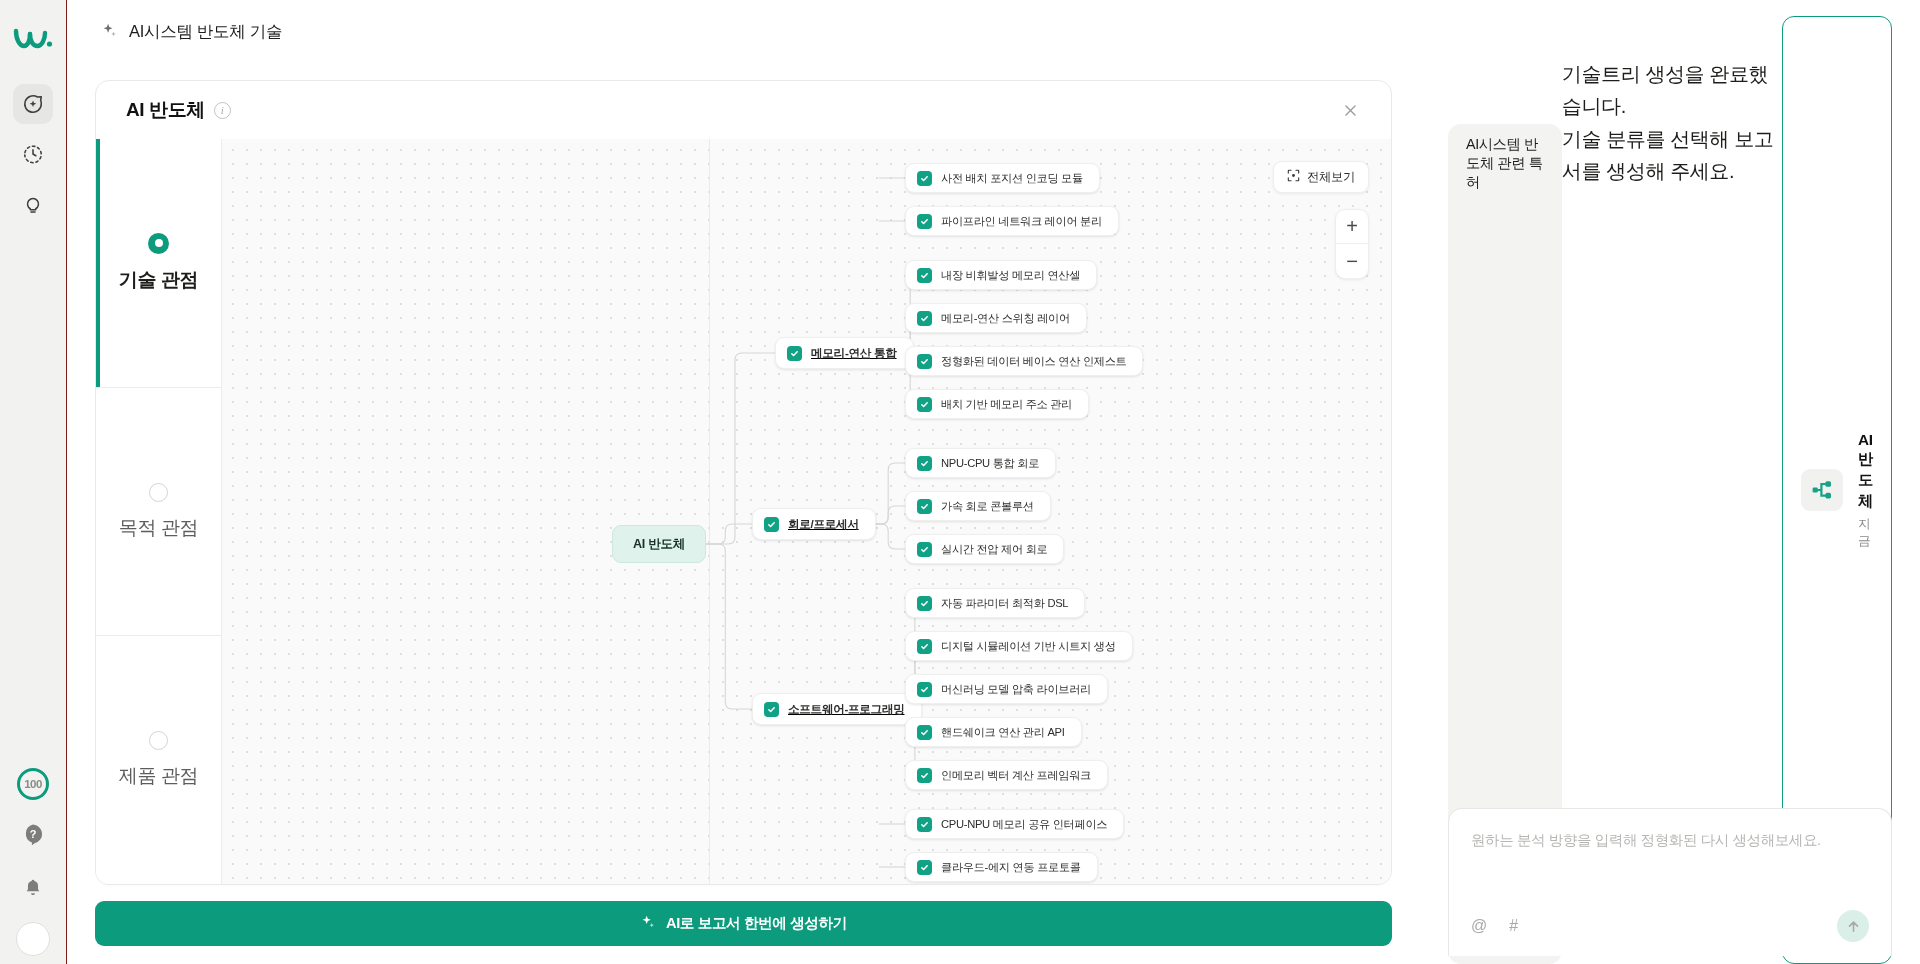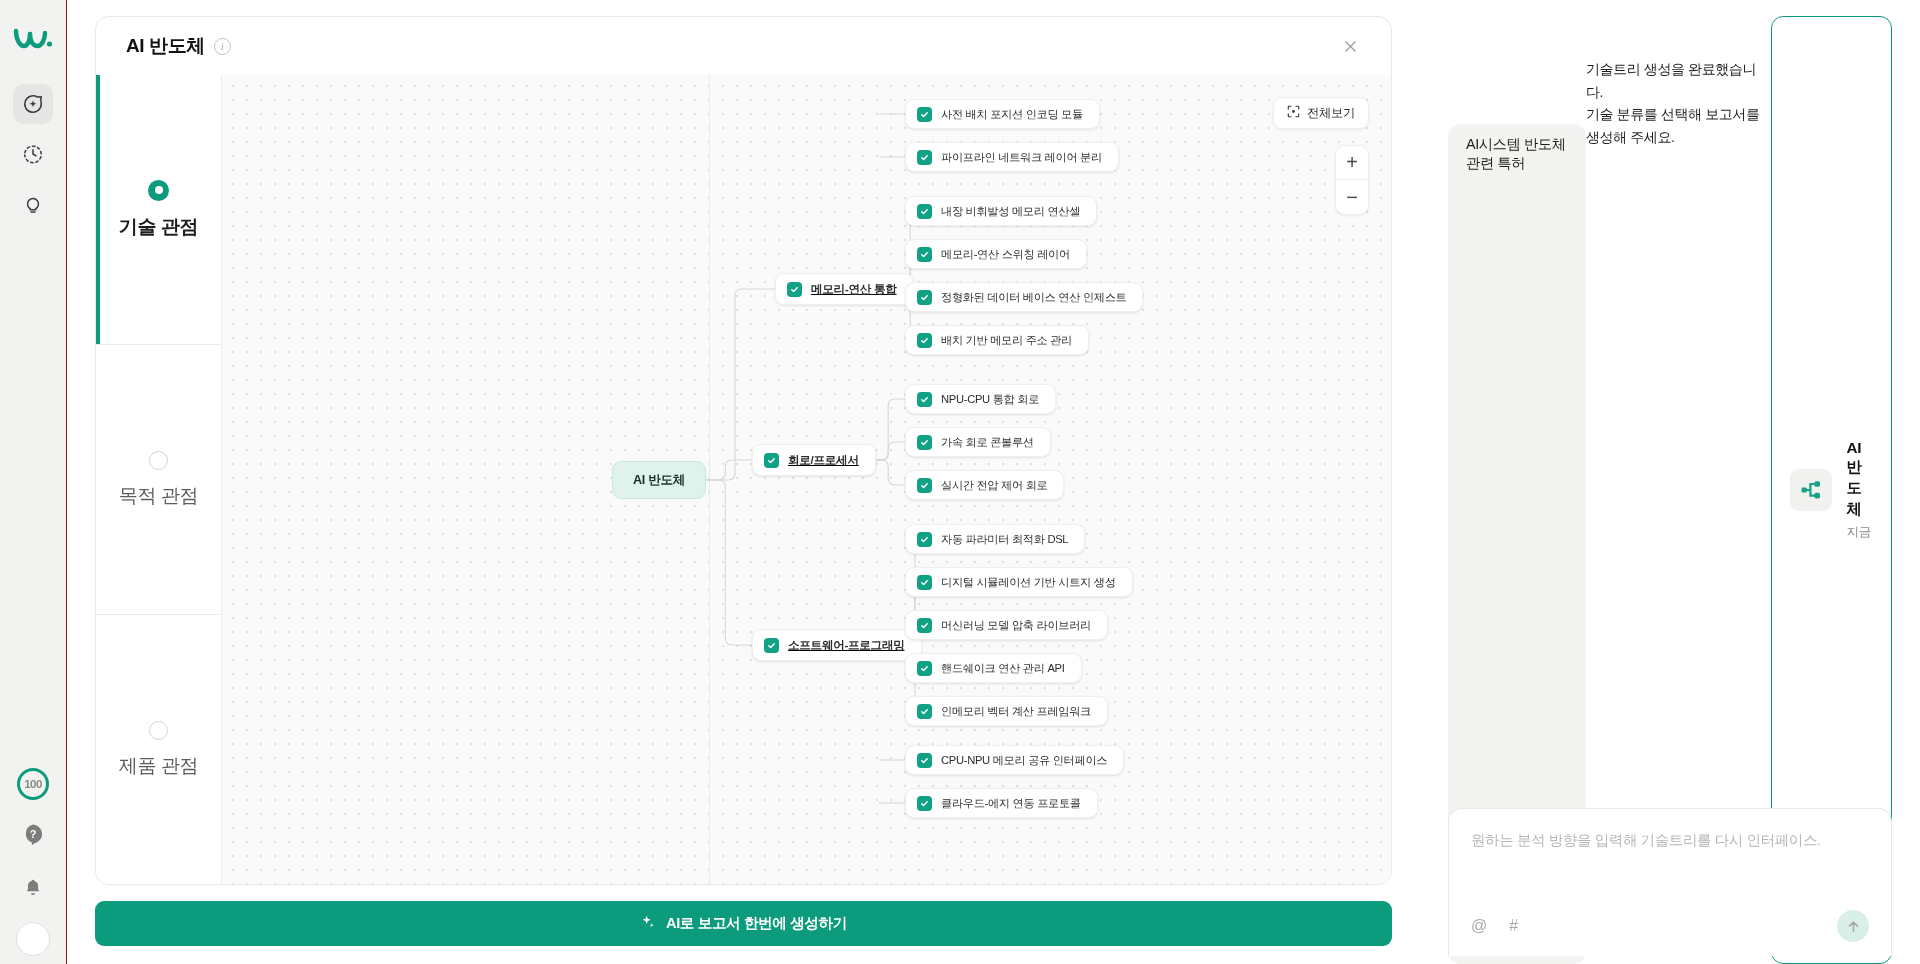--- a/index.html
+++ b/index.html
@@ -179,21 +179,21 @@
     background: #fff; display: flex; flex-direction: row;
     padding: 0 28px; position: relative;
   }
   #right .bubble-row { display: flex; justify-content: flex-end; margin-top: 124px; }
   #right .bubble {
     background: #f3f3f1; border-radius: 13px; padding: 11px 18px;
     font-size: 14.3px; color: #1d1d1b; letter-spacing: -0.4px; max-width: 420px;
   }
   #right .assistant { margin-top: 58px; }
   #right .assistant p {
-    font-size: 14px; color: #1d1d1b; line-height: 1.62; letter-spacing: -0.4px;
+    font-size: 20px; color: #1d1d1b; line-height: 1.62; letter-spacing: -0.4px;
   }
   #right .pick {
     margin-top: 16px; border: 1.6px solid #0d9b7d; border-radius: 12px;
     background: #fff; padding: 16px 18px; display: flex; align-items: center; gap: 15px;
     cursor: pointer;
   }
   #right .pick .thumb {
     width: 42px; height: 42px; border-radius: 9px; background: #f1f1ef;
     display: flex; align-items: center; justify-content: center; flex: 0 0 42px;
   }
@@ -263,20 +263,29 @@
         <path d="M12 3a1.5 1.5 0 0 1 1.5 1.4A5.6 5.6 0 0 1 17.5 10v3.4l1.3 2.1H5.2l1.3-2.1V10a5.6 5.6 0 0 1 4-5.6A1.5 1.5 0 0 1 12 3Z"></path>
         <path d="M9.9 17.6h4.2a2.1 2.1 0 0 1-4.2 0Z"></path>
       </svg>
     </div>
     <div class="avatar-stub"></div>
   </div>
 </div>
 
 <div id="main">
 
+  <div id="topbar">
+    <span>
+      <svg width="17" height="17" viewBox="0 0 24 24" fill="#6f6f6d">
+        <path d="M10 2.6l1.7 4.5 4.5 1.7-4.5 1.7L10 15l-1.7-4.5L3.8 8.8l4.5-1.7L10 2.6Z"></path>
+        <path d="M17.6 13.6l.9 2.3 2.3.9-2.3.9-.9 2.3-.9-2.3-2.3-.9 2.3-.9.9-2.3Z" opacity=".55"></path>
+      </svg>
+    </span>
+    <span class="title">AI시스템 반도체 기술</span>
+  </div>
 
   <div id="body">
 
     <div id="center">
       <div id="card">
 
         <div id="card-head">
           <span class="ct">AI 반도체</span>
           <span class="info-ic">i</span>
           <span class="close-x">
@@ -542,21 +551,21 @@
         <path d="M8 12h3.4V6h4M11.4 12v5.6h4"></path>
       </svg>
     </div>
     <div>
       <div class="pt">AI 반도체</div>
       <div class="ps">지금</div>
     </div>
   </div>
 
   <div id="composer">
-    <div class="ph">원하는 분석 방향을 입력해 기술트리를 다시 인터페이스.</div>
+    <div class="ph">원하는 분석 방향을 입력해 정형화된 다시 생성해보세요.</div>
     <div class="tools">
       <span>@</span>
       <span>#</span>
       <span class="send">
         <svg width="15" height="15" viewBox="0 0 16 16" stroke="currentColor" stroke-width="1.7" fill="none" stroke-linecap="round" stroke-linejoin="round">
           <path d="M8 13V3.4M3.8 7.6L8 3.3l4.2 4.3"></path>
         </svg>
       </span>
     </div>
   </div>

